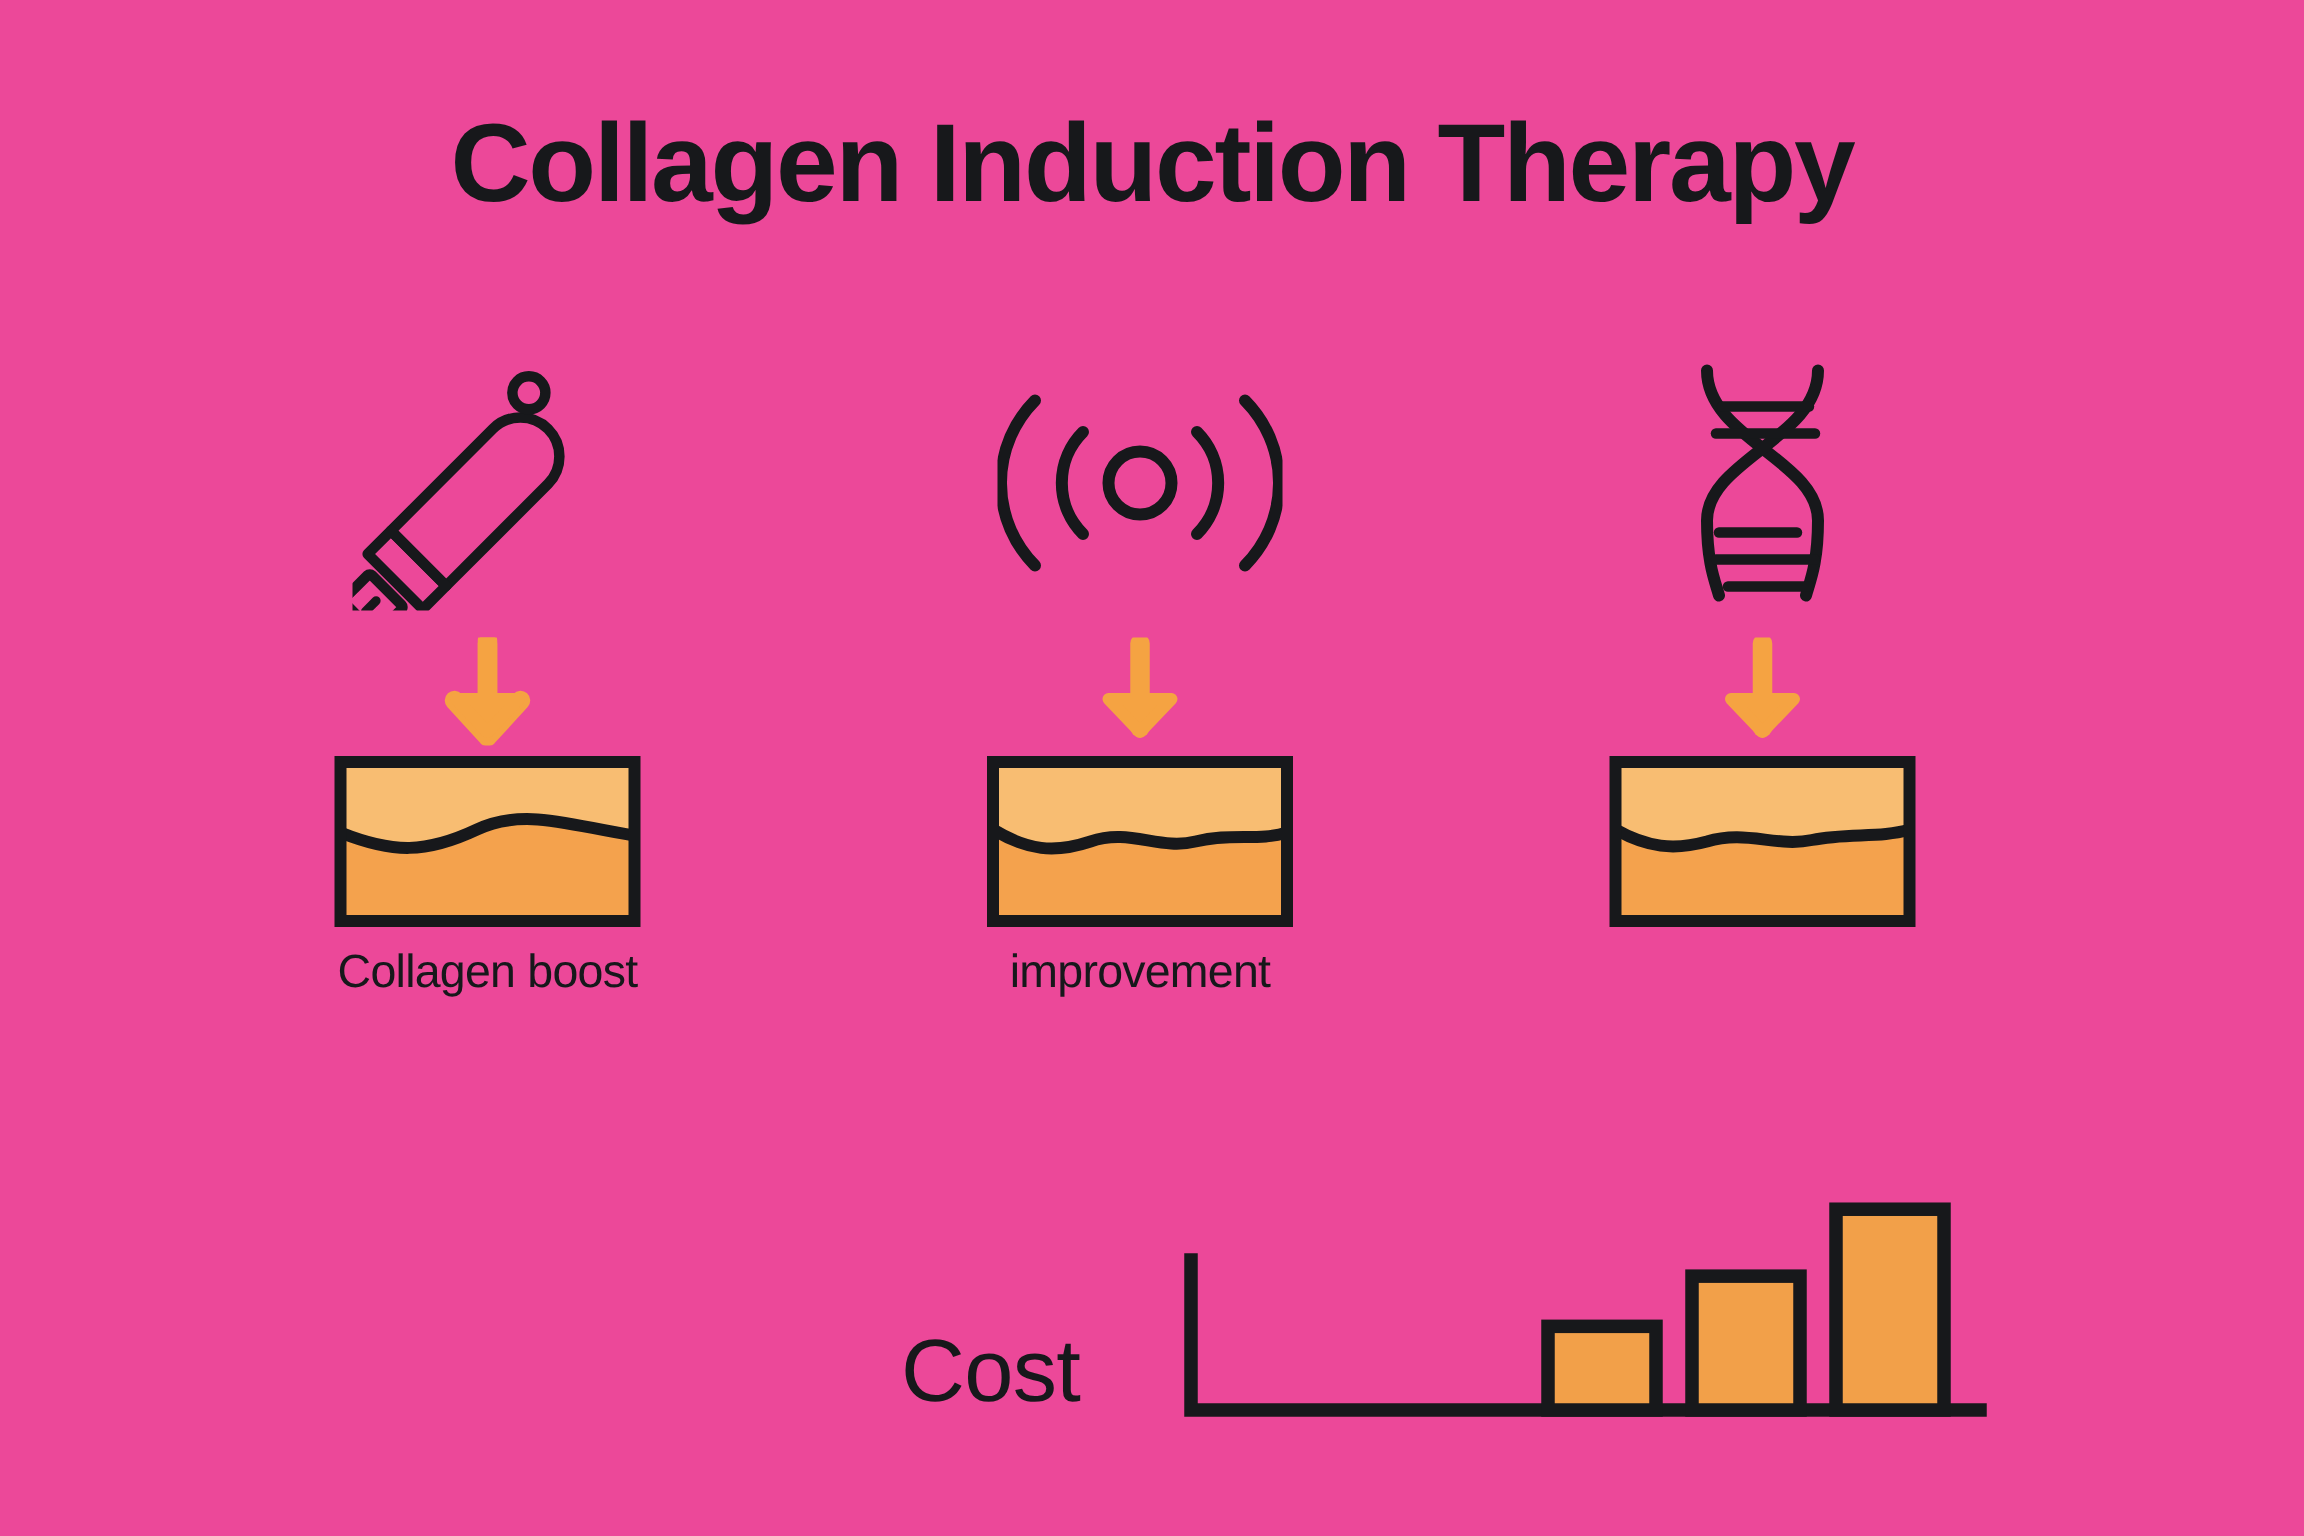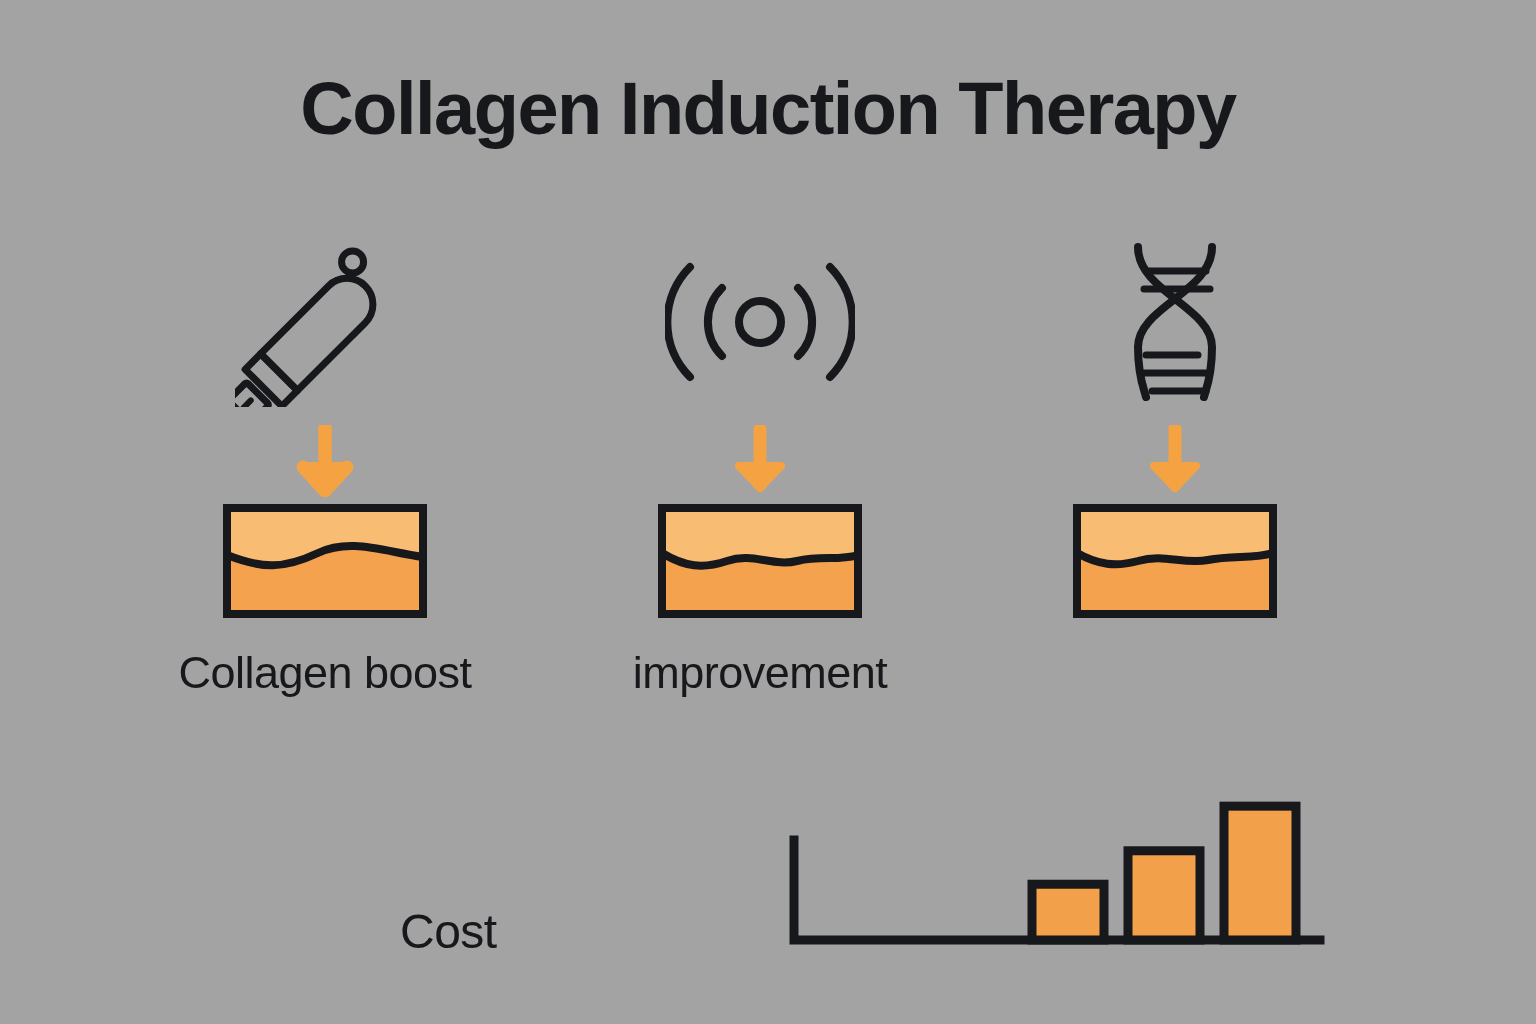--- a/index.html
+++ b/index.html
@@ -4,21 +4,21 @@
 <style>
   html, body {
     margin: 0;
     padding: 0;
     background: #ffffff;
   }
   #page {
     position: relative;
     width: 1536px;
     height: 1024px;
-    background: #a3a3a3;
+    background: #ec4899;
     overflow: hidden;
     font-family: "Liberation Sans", sans-serif;
     color: #16181c;
   }
 
   
   .title {
     position: absolute;
     left: 0;
     top: 72px;
@@ -81,49 +81,48 @@
   }
   .skin-slot svg {
     position: absolute;
     left: 50%;
     transform: translateX(-50%);
     top: 0;
   }
 
   .result-label {
     text-align: center;
-    font-size: 45px;
+    font-size: 31px;
     font-weight: 400;
     line-height: 1.25;
     color: #17181b;
     letter-spacing: -0.5px;
-    margin-top: 26px;
+    margin-top: 10px;
   }
 
   
   .col-1 .icon-slot { margin-top: 22px; }
   .col-2 .icon-slot { margin-top: 32px; }
   .col-3 .icon-slot { margin-top: 22px; }
 
   .col-1 .arrow-slot { margin-top: 8px; }
   .col-2 .arrow-slot { margin-top: -2px; }
   .col-3 .arrow-slot { margin-top: 8px; }
 
   
   .cost-label {
     position: absolute;
     left: 400px;
     top: 880px;
     width: 320px;
-    text-align: left;
-    font-size: 48px;
+    text-align: right;
+    font-size: 59px;
     font-weight: 400;
     letter-spacing: -0.5px;
     color: #17181b;
-    margin-top: 24px;
   }
   .cost-chart {
     position: absolute;
     left: 780px;
     top: 770px;
   }
 </style>
 </head>
 <body>
 

